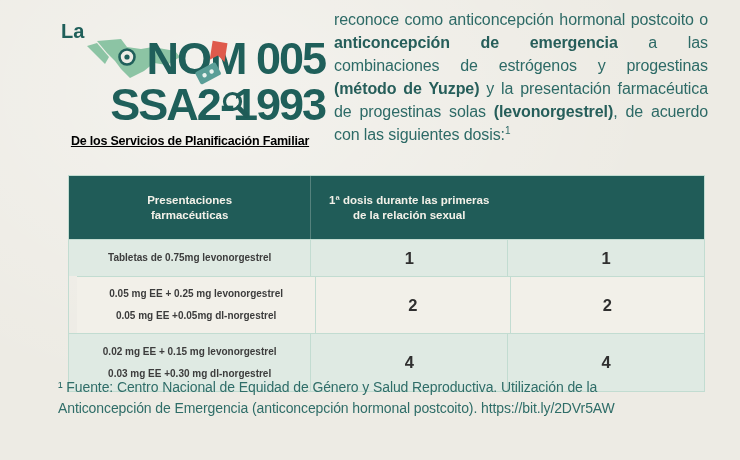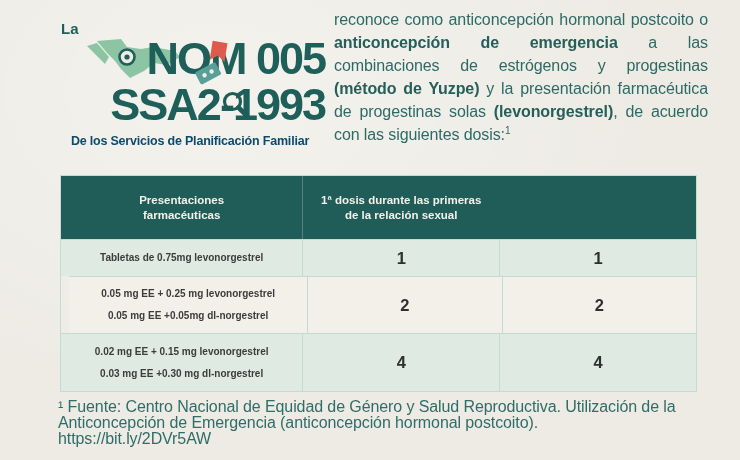--- a/index.html
+++ b/index.html
@@ -7,58 +7,58 @@
     width:740px;height:460px;
     background:#edebe4;
     background-image:radial-gradient(ellipse at 30% 20%, rgba(255,255,255,0.35), rgba(0,0,0,0) 60%);
     font-family:"Liberation Sans","DejaVu Sans",sans-serif;
     overflow:hidden;position:relative;
   }
   .page{position:absolute;inset:0;}
 
   
   .title-block{position:absolute;left:55px;top:14px;width:270px;height:135px;}
-  .la{position:absolute;left:6px;top:6px;font-size:15px;font-weight:bold;color:#1f5f5a;}
+  .la{position:absolute;left:6px;top:6px;font-size:20px;font-weight:bold;color:#1f5f5a;}
   .title-line{position:absolute;right:0;width:100%;text-align:right;
     color:#1f5f5a;font-weight:bold;font-size:45px;line-height:46px;letter-spacing:-2px;z-index:2;}
   .title-line.l1{top:22px;}
   .title-line.l2{top:68px;}
   .subtitle{position:absolute;top:120px;width:100%;text-align:center;
-    color:#0c4a6e;font-weight:bold;font-size:12.5px;letter-spacing:-0.2px;z-index:2;}
+    color:#000000;font-weight:bold;font-size:12.5px;letter-spacing:-0.2px;z-index:2;text-decoration:underline;}
   .icon-mexico{position:absolute;left:26px;top:22px;z-index:1;}
   .icon-bookmark{position:absolute;left:140px;top:26px;z-index:3;}
   .icon-magnifier{position:absolute;left:166px;top:76px;z-index:3;}
 
   
   .intro{position:absolute;left:334px;top:8px;width:374px;margin:0;
     color:#2d6a66;font-size:16px;line-height:23px;text-align:justify;letter-spacing:-0.1px;}
   .intro b{font-weight:bold;color:#265e5a;}
   .intro sup{font-size:10px;line-height:0;}
 
   
-  .dose-table{position:absolute;left:60px;top:175px;width:637px;
+  .dose-table{position:absolute;left:68px;top:175px;width:637px;
     border:1px solid #c2dcd1;box-sizing:border-box;}
   .t-row{display:grid;grid-template-columns:38% 31% 31%;}
   .t-head{background:#205c58;height:63px;}
   .th-cell{display:flex;flex-direction:column;justify-content:center;align-items:center;
     color:#f3f1e9;font-weight:bold;font-size:11.5px;line-height:15px;text-align:center;}
   .th-cell + .th-cell{border-left:1px solid rgba(244,242,234,0.25);text-align:right;}
   .t-body .t-row{border-top:1px solid #c2dcd1;}
   .row-mint{background:#dfeae3;}
   .row-cream{background:#f2f0e9;margin-left:8px;}
   .td-pres{display:flex;flex-direction:column;justify-content:center;align-items:center;
     font-weight:bold;color:#3c3c3c;font-size:10px;line-height:22px;text-align:center;}
   .td-dose{display:flex;justify-content:center;align-items:center;
     font-weight:bold;color:#2f2f2f;font-size:16.5px;}
   .td-dose + .td-dose,.td-pres + .td-dose{border-left:1px solid #c2dcd1;}
   .r1{height:36px;} .r2{height:56px;} .r3{height:57px;}
 
   
-  .footnote{position:absolute;left:58px;top:399px;width:625px;margin:0;
-    color:#2f6d68;font-size:16px;line-height:16px;letter-spacing:-0.1px;}
+  .footnote{position:absolute;left:58px;top:377px;width:625px;margin:0;
+    color:#2f6d68;font-size:14px;line-height:21px;letter-spacing:-0.1px;}
 </style>
 </head>
 <body>
 
 <div class="page">
 
   <div class="title-block">
     <span class="la">La</span>
 
     <svg class="icon-mexico" width="104" height="52" viewBox="0 0 104 52" aria-hidden="true">

